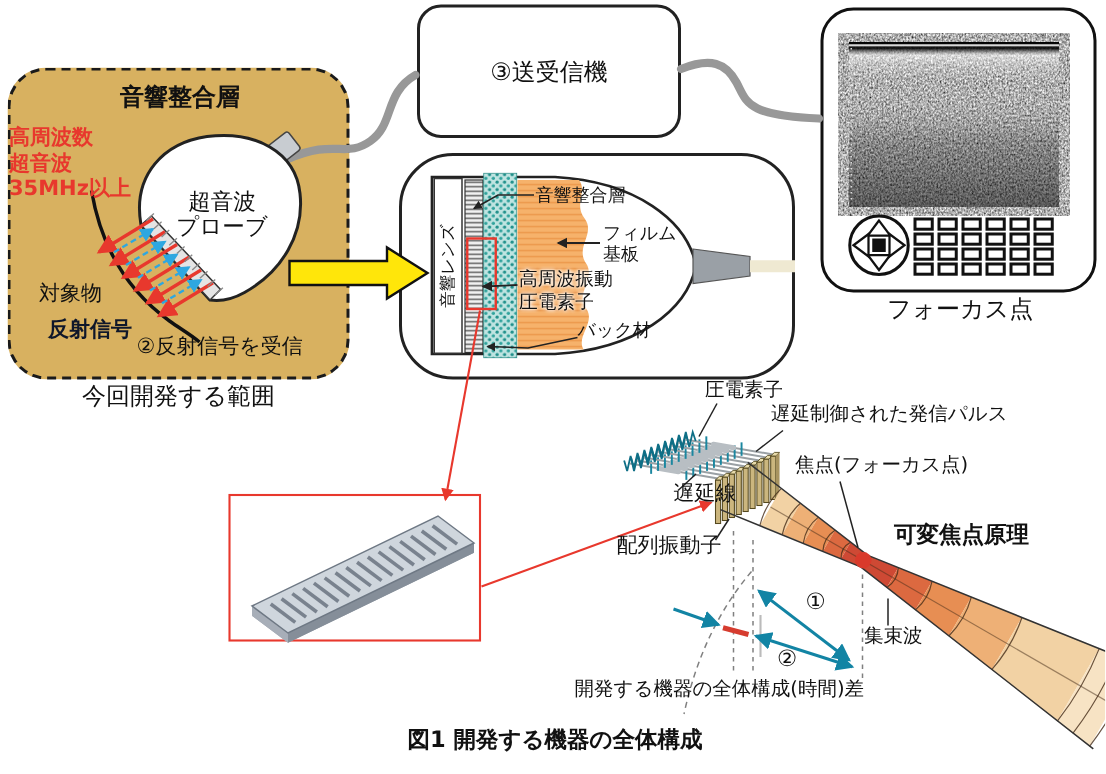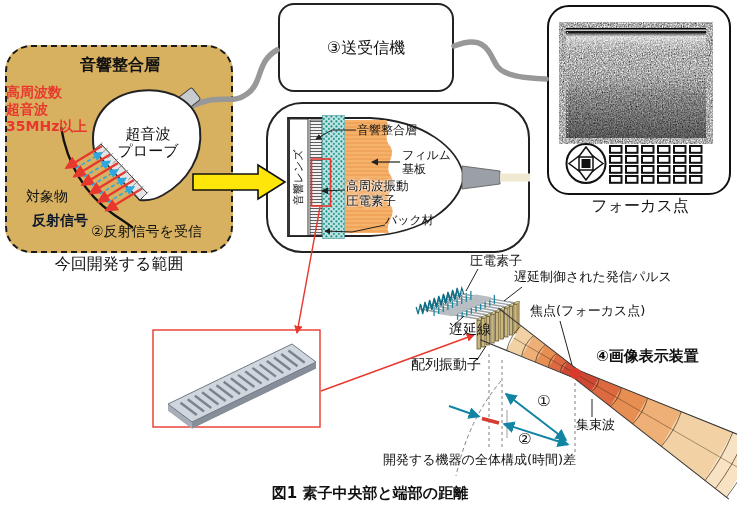--- a/index.html
+++ b/index.html
@@ -348,20 +348,20 @@
     <div>圧電素子</div>
   </div>
   <div class="lbl" style="left:385px;top:214px;font-size:12px;">バック材</div>
 
 
   <div class="lbl" style="left:470px;top:254px;font-size:13px;">圧電素子</div>
   <div class="lbl" style="left:514px;top:270px;font-size:13px;">遅延制御された発信パルス</div>
   <div class="lbl" style="left:405px;top:321px;font-size:14px;margin-left:44px;">遅延線</div>
   <div class="lbl" style="left:411px;top:356px;font-size:14px;">配列振動子</div>
   <div class="lbl" style="left:530px;top:304px;font-size:13px;">焦点(フォーカス点)</div>
-  <div class="lbl b" style="left:596px;top:348px;font-size:15px;">④画像表示装置</div>
+  <div class="lbl b" style="left:596px;top:348px;font-size:15px;">可変焦点原理</div>
   <div class="lbl" style="left:576px;top:418px;font-size:13px;">集束波</div>
   <div class="lbl" style="left:537px;top:393px;font-size:15px;">①</div>
   <div class="lbl" style="left:518px;top:431px;font-size:15px;">②</div>
   <div class="lbl" style="left:383px;top:453px;font-size:13px;">開発する機器の全体構成(時間)差</div>
 
-  <div class="lbl b c" style="left:230px;top:485px;width:280px;font-size:15px;">図1  素子中央部と端部の距離</div>
+  <div class="lbl b c" style="left:230px;top:485px;width:280px;font-size:15px;">図1  開発する機器の全体構成</div>
 </div>
 
 </body></html>

